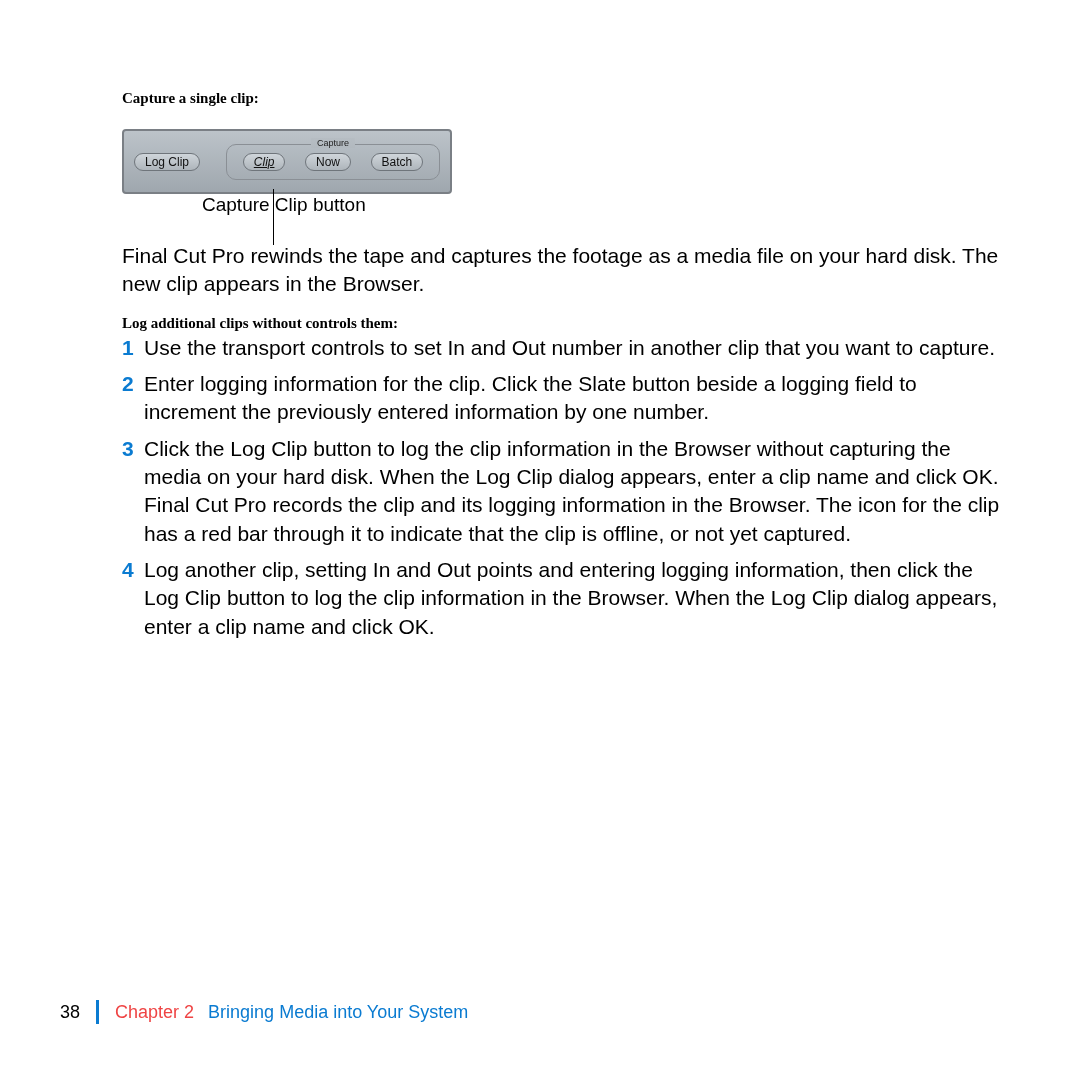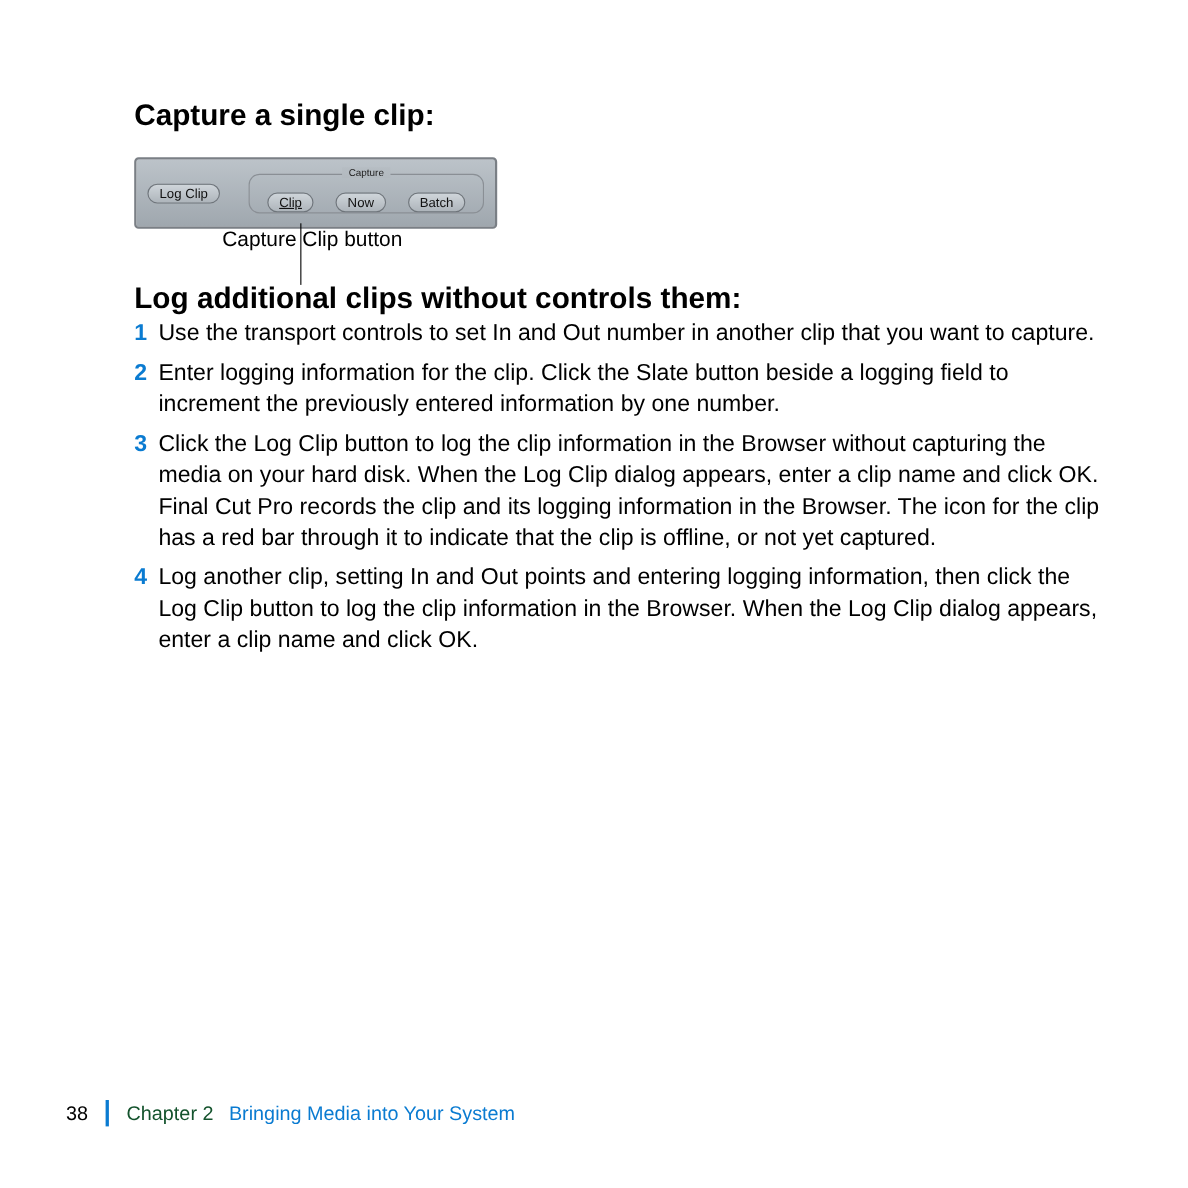--- a/index.html
+++ b/index.html
@@ -15,22 +15,23 @@
   }
   .page {
     position: relative;
     width: 1080px;
     height: 1080px;
     box-sizing: border-box;
     padding: 90px 80px 0 122px;
   }
   .heading {
     font-weight: 700;
-    font-size: 27px;
+    font-size: 15px;
     margin: 0 0 2px 0;
+    font-family: Liberation Serif, serif;
   }
   .bullet-row {
     display: flex;
     align-items: flex-start;
     margin-bottom: 6px;
   }
   .bullet {
     width: 9px;
     height: 9px;
     background: #0a7bd1;
@@ -63,21 +64,21 @@
     padding: 0 10px;
   }
   .fieldset {
     position: relative;
     border: 1px solid #8a8f95;
     border-radius: 10px;
     height: 34px;
     flex: 1;
     margin-left: 20px;
     display: flex;
-    align-items: flex-end;
+    align-items: center;
     justify-content: space-around;
     padding: 0 6px;
   }
   .fieldset-label {
     position: absolute;
     top: -7px;
     left: 50%;
     transform: translateX(-50%);
     background: linear-gradient(#b6bdc3,#b2b9bf);
     padding: 0 6px;
@@ -96,21 +97,21 @@
     color: #111;
     padding: 0 10px;
     min-width: 40px;
     box-sizing: border-box;
     cursor: default;
   }
   .log-clip-btn {
     margin-right: 6px;
     min-width: 56px;
   }
-  .clip-btn { text-decoration: underline; }
+  .clip-btn { text-decoration: underline; font-style: italic; }
 
   
   .leader {
     position: absolute;
     width: 1px;
     background: #000;
   }
   .callout-label {
     font-size: 19px;
     font-family: "Myriad Pro","Segoe UI","Helvetica Neue",Arial,sans-serif;
@@ -143,21 +144,21 @@
     align-items: center;
     font-size: 18px;
   }
   .footer .bar {
     width: 3px;
     height: 24px;
     background: #0a7bd1;
     margin: 0 16px;
   }
   .footer .pg { font-weight: 400; color:#000; }
-  .footer .chap { color:#14532d; margin-right: 14px; }
+  .footer .chap { color:#ef4444; margin-right: 14px; }
   .footer .title { color: #0a7bd1; }
 </style>
 </head>
 <body>
 
 <div class="page">
 
   <p class="heading">Capture a single clip:</p>
 
 
@@ -171,20 +172,21 @@
         <span class="pill-btn">Batch</span>
       </div>
     </div>
     <div class="leader" style="left:151px; top:60px; height:56px;"></div>
   </div>
 
   <div class="callout-wrap">
     <span class="callout-label">Capture Clip button</span>
   </div>
 
+  <p class="body-para">Final Cut Pro rewinds the tape and captures the footage as a media file on your hard disk. The new clip appears in the Browser.</p>
 
   <p class="heading" style="margin-top:6px;">Log additional clips without controls them:</p>
 
   <div class="num-row">
     <span class="num">1</span>
     <span class="body-text">Use the transport controls to set In and Out number in another clip that you want to capture.</span>
   </div>
   <div class="num-row">
     <span class="num">2</span>
     <span class="body-text">Enter logging information for the clip. Click the Slate button beside a logging field to increment the previously entered information by one number.</span>

